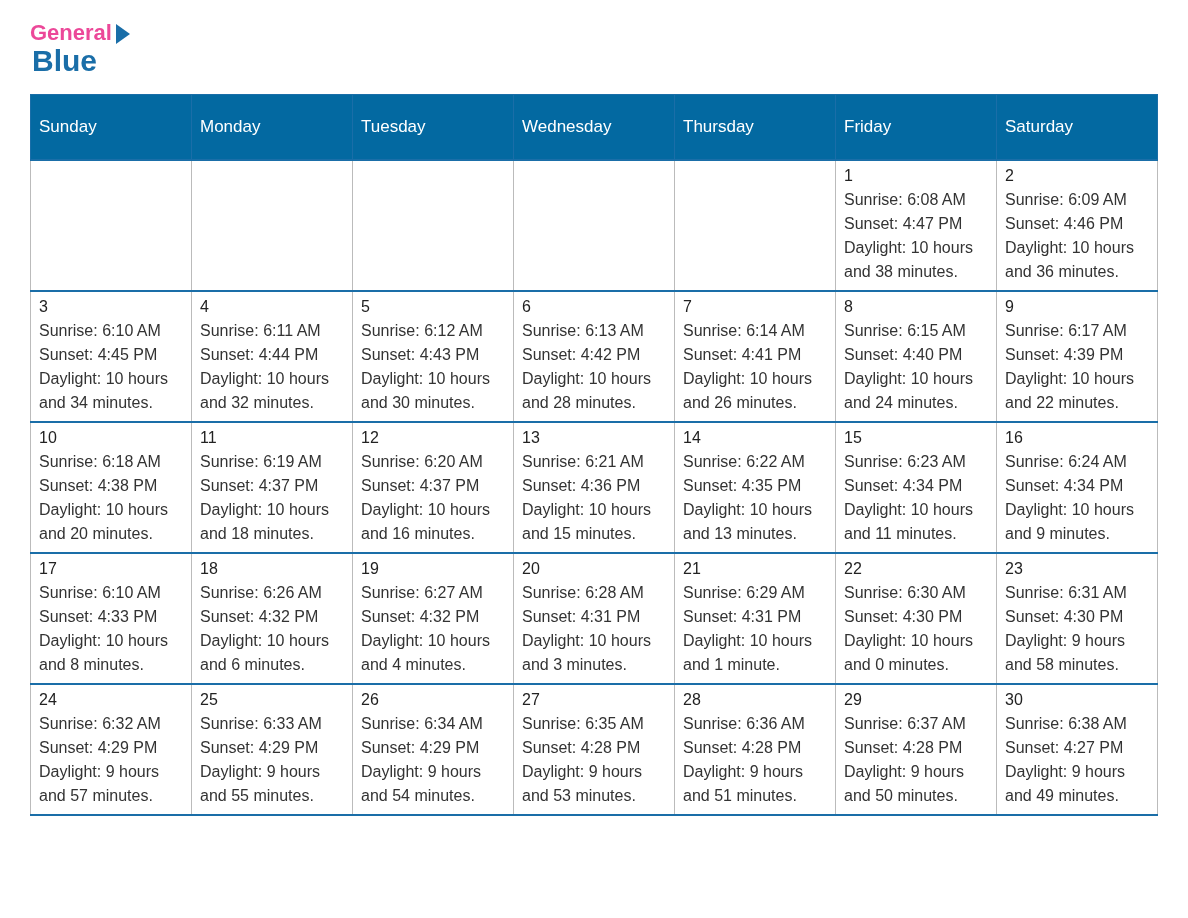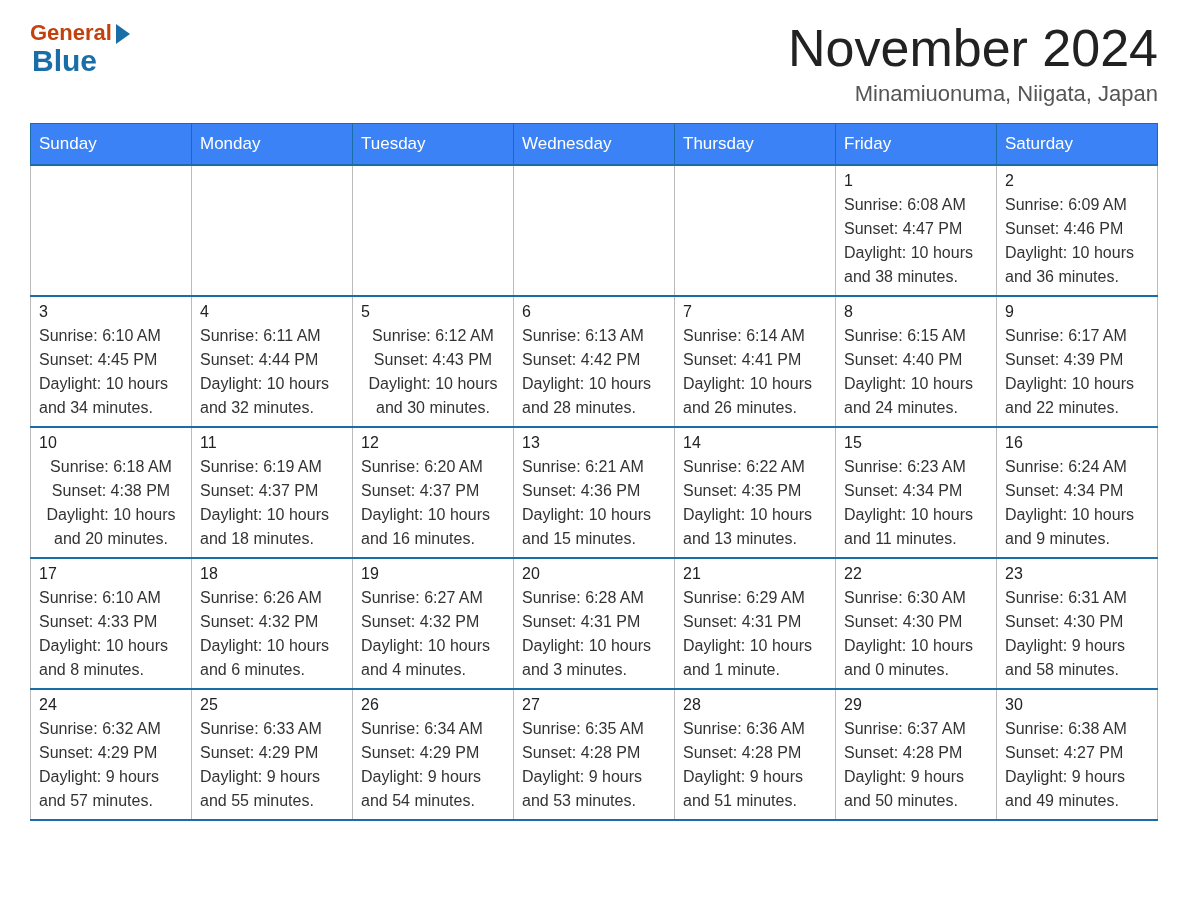--- a/index.html
+++ b/index.html
@@ -21,21 +21,21 @@
       flex-direction: column;
       align-items: flex-start;
     }
     .logo-top {
       display: flex;
       align-items: center;
     }
     .logo-general {
       font-size: 22px;
       font-weight: bold;
-      color: #c2410c;
+      color: #ec4899;
     }
     .logo-triangle {
       width: 0;
       height: 0;
       border-left: 14px solid #1a6ea8;
       border-top: 10px solid transparent;
       border-bottom: 10px solid transparent;
       margin-left: 4px;
       margin-top: 2px;
     }
@@ -59,25 +59,25 @@
       font-size: 22px;
       color: #555;
       margin-top: 4px;
     }
     .calendar {
       width: 100%;
       border-collapse: collapse;
       border: 1px solid #aaa;
     }
     .calendar th {
-      background-color: #3b82f6;
+      background-color: #0369a1;
       color: #fff;
       font-size: 17px;
       font-weight: normal;
-      padding: 10px 8px;
+      padding: 22px 8px;
       text-align: left;
       border: 1px solid #1a6ea8;
     }
     .calendar td {
       vertical-align: top;
       padding: 6px 8px;
       border: 1px solid #bbb;
       width: 14.28%;
       min-height: 100px;
       font-size: 12.5px;
@@ -105,24 +105,20 @@
 </head>
 <body>
 
 <div class="header">
   <div class="logo">
     <div class="logo-top">
       <span class="logo-general">General</span>
       <div class="logo-triangle"></div>
     </div>
     <span class="logo-blue">Blue</span>
-  </div>
-  <div class="title-block">
-    <div class="month-title">November 2024</div>
-    <div class="location-title">Minamiuonuma, Niigata, Japan</div>
   </div>
 </div>
 
 <table class="calendar">
   <thead>
     <tr>
     <th>Sunday</th>
         <th>Monday</th>
         <th>Tuesday</th>
         <th>Wednesday</th>
@@ -159,21 +155,21 @@
 Daylight: 10 hours and 34 minutes.</div>
         </td>
         <td>
           <span class="day-number">4</span>
           <div class="day-info" style="white-space: pre-line;">Sunrise: 6:11 AM
 Sunset: 4:44 PM
 Daylight: 10 hours and 32 minutes.</div>
         </td>
         <td>
           <span class="day-number">5</span>
-          <div class="day-info" style="white-space: pre-line; text-align: center;">Sunrise: 6:12 AM
+          <div class="day-info" style="white-space: pre-line;">Sunrise: 6:12 AM
 Sunset: 4:43 PM
 Daylight: 10 hours and 30 minutes.</div>
         </td>
         <td>
           <span class="day-number">6</span>
           <div class="day-info" style="white-space: pre-line;">Sunrise: 6:13 AM
 Sunset: 4:42 PM
 Daylight: 10 hours and 28 minutes.</div>
         </td>
         <td>
@@ -191,21 +187,21 @@
         <td>
           <span class="day-number">9</span>
           <div class="day-info" style="white-space: pre-line;">Sunrise: 6:17 AM
 Sunset: 4:39 PM
 Daylight: 10 hours and 22 minutes.</div>
         </td>
       </tr>
       <tr>
         <td>
           <span class="day-number">10</span>
-          <div class="day-info" style="white-space: pre-line; text-align: center;">Sunrise: 6:18 AM
+          <div class="day-info" style="white-space: pre-line;">Sunrise: 6:18 AM
 Sunset: 4:38 PM
 Daylight: 10 hours and 20 minutes.</div>
         </td>
         <td>
           <span class="day-number">11</span>
           <div class="day-info" style="white-space: pre-line;">Sunrise: 6:19 AM
 Sunset: 4:37 PM
 Daylight: 10 hours and 18 minutes.</div>
         </td>
         <td>

